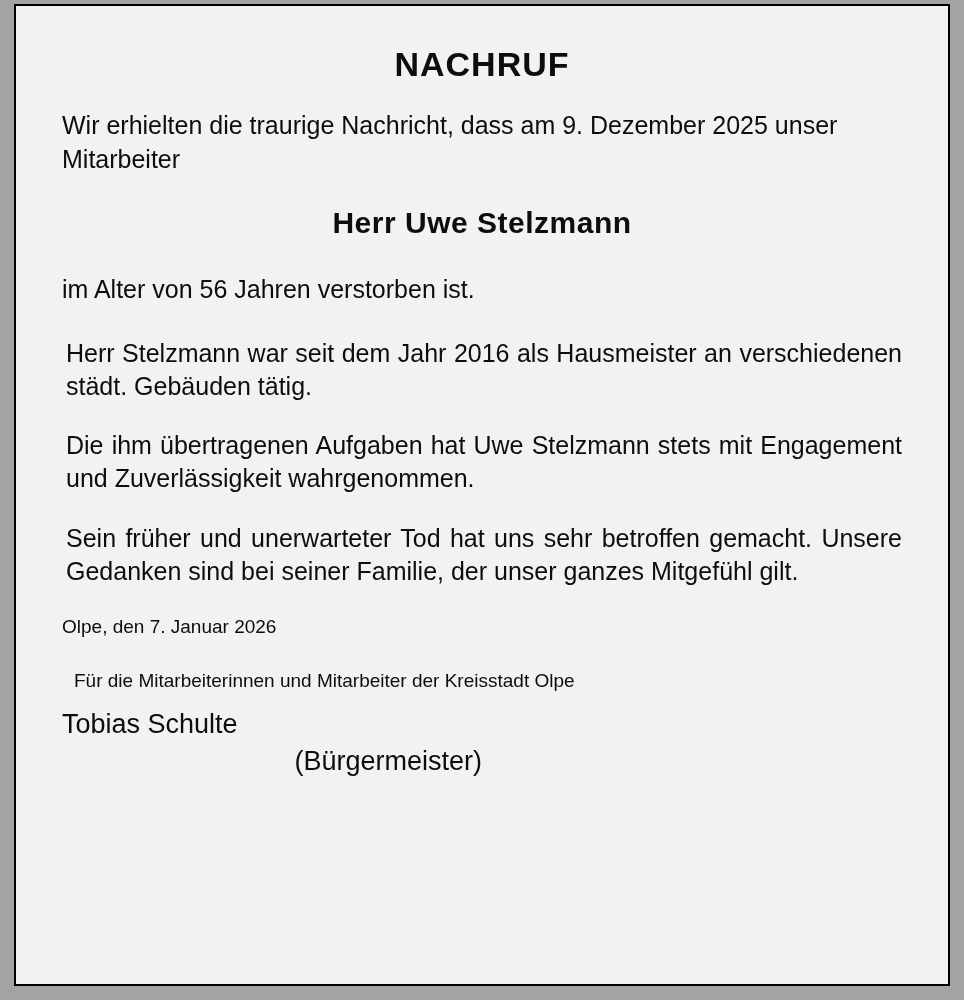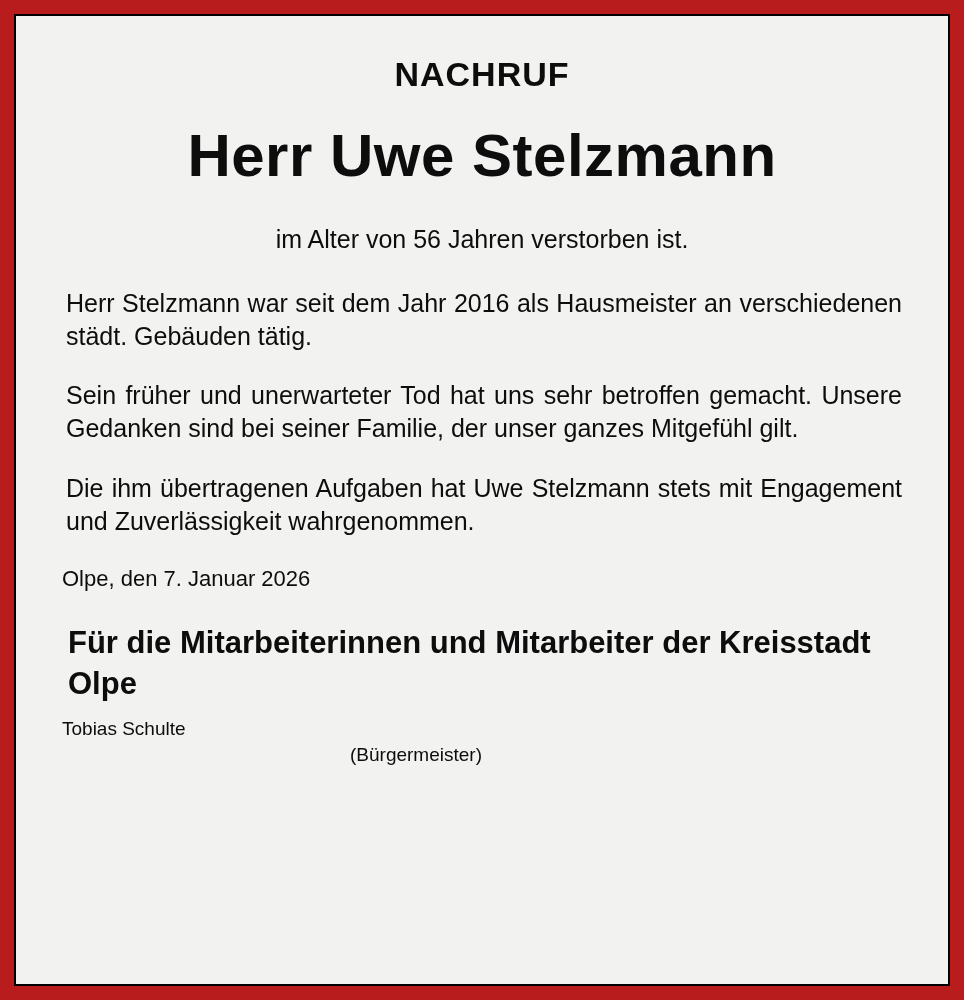--- a/index.html
+++ b/index.html
@@ -10,22 +10,22 @@
   body {
     width: 964px;
     height: 1000px;
     font-family: "Liberation Sans", sans-serif;
     -webkit-font-smoothing: antialiased;
   }
   .obit-frame {
     box-sizing: border-box;
     width: 964px;
     height: 1000px;
-    background: #b91c1c;
-    padding: 14px 14px 14px 14px;
+    background: #a3a3a3;
+    padding: 4px 14px 14px 14px;
   }
   .obit-card {
     box-sizing: border-box;
     width: 100%;
     height: 100%;
     background: #f2f2f0;
     border: 2px solid #000000;
     padding: 36px 46px 20px 46px;
     color: #0d0d0d;
   }
@@ -38,81 +38,82 @@
     line-height: 1.1;
   }
   .lead {
     font-size: 25px;
     line-height: 1.34;
     margin: 0 0 10px 0;
     text-align: left;
   }
   .deceased-name {
     text-align: center;
-    font-size: 60px;
+    font-size: 30px;
     font-weight: bold;
     letter-spacing: 0.5px;
     margin: 30px 0 34px 0;
     line-height: 1.1;
   }
   .para {
     font-size: 25px;
     line-height: 1.33;
     margin: 0 0 26px 4px;
     text-align: justify;
     text-justify: inter-word;
   }
   .para-age {
     font-size: 25px;
     line-height: 1.33;
     margin: 0 0 30px 0;
-    text-align: center;
+    text-align: left;
   }
   .place-date {
-    font-size: 22px;
+    font-size: 19px;
     line-height: 1.33;
     margin: 6px 0 30px 0;
     text-align: left;
   }
   .signature-heading {
-    font-size: 31px;
-    font-weight: bold;
+    font-size: 19px;
+    font-weight: normal;
     line-height: 1.3;
-    margin: 0 0 12px 6px;
+    margin: 0 0 12px 12px;
   }
   .signers {
     display: flex;
     flex-direction: row;
   }
   .signer {
     width: 50%;
-    font-size: 19px;
+    font-size: 27px;
     line-height: 1.35;
   }
   .signer .role {
     display: block;
     text-align: right;
   }
 </style>
 </head>
 <body>
 
 <div class="obit-frame">
   <div class="obit-card">
 
     <div class="obit-title">NACHRUF</div>
 
+    <p class="lead">Wir erhielten die traurige Nachricht, dass am 9. Dezember 2025 unser Mitarbeiter</p>
 
     <div class="deceased-name">Herr Uwe Stelzmann</div>
 
     <p class="para-age">im Alter von 56 Jahren verstorben ist.</p>
 
     <p class="para">Herr Stelzmann war seit dem Jahr 2016 als Hausmeister an verschiedenen städt. Gebäuden tätig.</p>
+    <p class="para">Die ihm übertragenen Aufgaben hat Uwe Stelzmann stets mit Engagement und Zuverlässigkeit wahrgenommen.</p>
     <p class="para">Sein früher und unerwarteter Tod hat uns sehr betroffen gemacht. Unsere Gedanken sind bei seiner Familie, der unser ganzes Mitgefühl gilt.</p>
-    <p class="para">Die ihm übertragenen Aufgaben hat Uwe Stelzmann stets mit Engagement und Zuverlässigkeit wahrgenommen.</p>
 
     <p class="place-date">Olpe, den 7. Januar 2026</p>
 
     <div class="signature-heading">Für die Mitarbeiterinnen und Mitarbeiter der Kreisstadt Olpe</div>
 
     <div class="signers">
       <div class="signer">
         <span>Tobias Schulte</span>
         <span class="role">(Bürgermeister)</span>
       </div>

